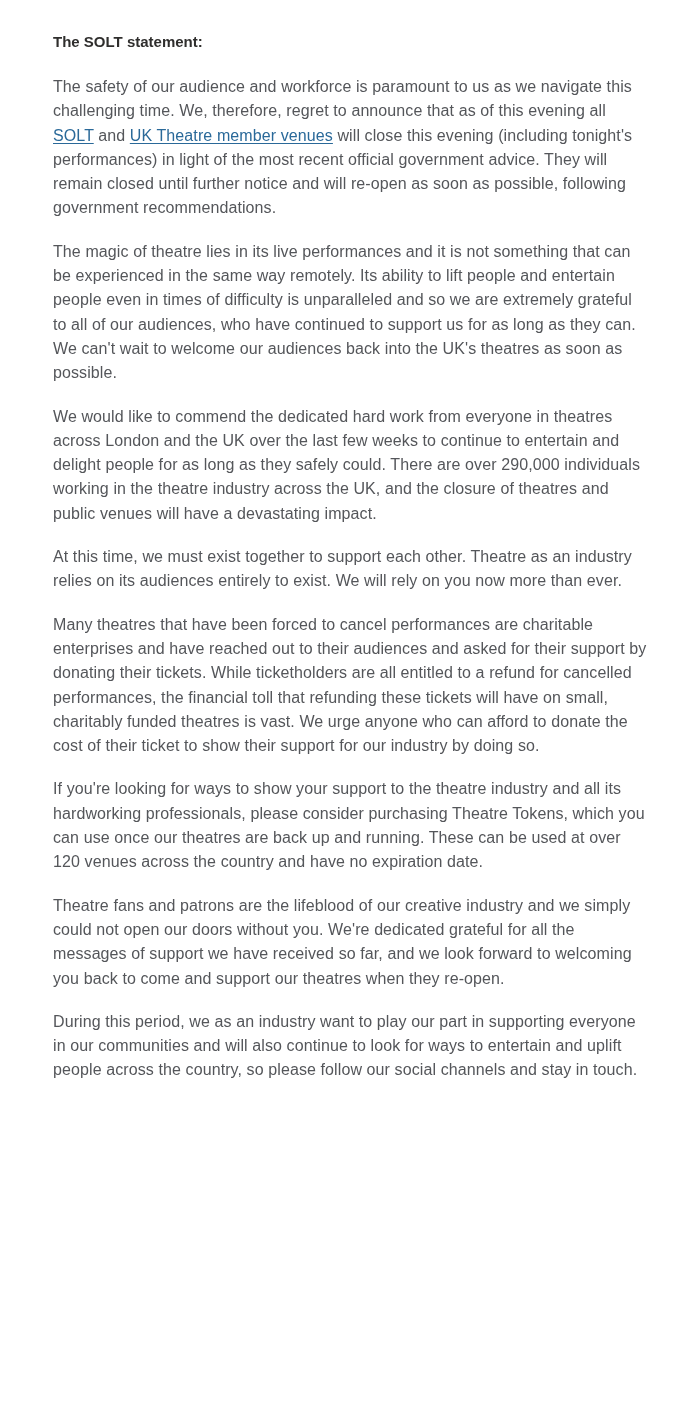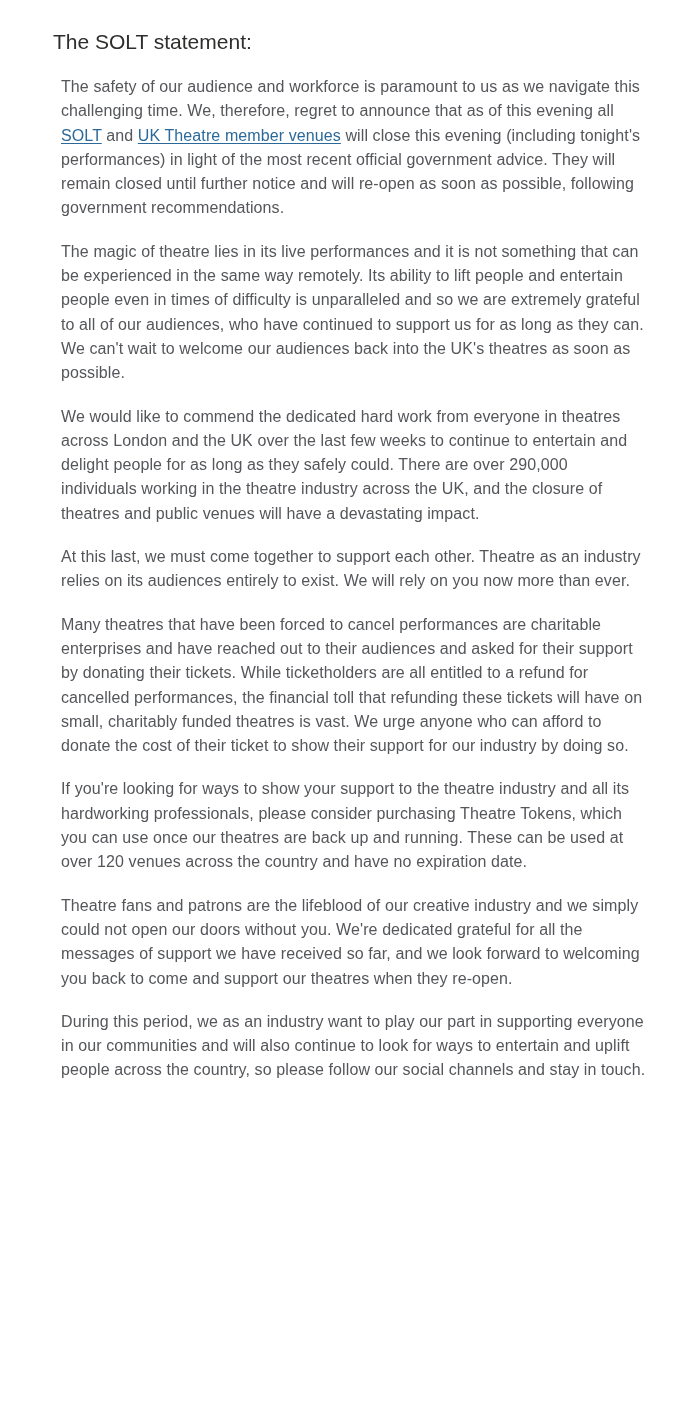--- a/index.html
+++ b/index.html
@@ -20,50 +20,50 @@
     font-family: "Liberation Sans", sans-serif;
   }
   .article {
     padding: 30px 40px 30px 53px;
     width: 100%;
   }
   .article-inner {
     max-width: 594px;
   }
   .statement-heading {
-    font-size: 21px;
+    font-size: 15px;
     line-height: 24px;
-    font-weight: 400;
+    font-weight: 700;
     color: var(--heading-text);
     margin: 0 0 21px 0;
   }
   .para {
     font-size: 16px;
     line-height: 24.3px;
     letter-spacing: 0.1px;
     color: var(--body-text);
-    margin: 0 0 19px 8px;
+    margin: 0 0 19px 0;
   }
   .para:last-child { margin-bottom: 0; }
   .para a {
     color: var(--link);
     text-decoration: underline;
     text-underline-offset: 2px;
   }
 </style>
 </head>
 <body>
 
 <div class="article">
   <div class="article-inner">
     <h2 class="statement-heading">The SOLT statement:</h2>
     <div>
         <p class="para"><span>The safety of our audience and workforce is paramount to us as we navigate this challenging time. We, therefore, regret to announce that as of this evening all </span><a href="#">SOLT</a><span> and </span><a href="#">UK Theatre member venues</a><span> will close this evening (including tonight's performances) in light of the most recent official government advice. They will remain closed until further notice and will re-open as soon as possible, following government recommendations.</span></p>
         <p class="para"><span>The magic of theatre lies in its live performances and it is not something that can be experienced in the same way remotely. Its ability to lift people and entertain people even in times of difficulty is unparalleled and so we are extremely grateful to all of our audiences, who have continued to support us for as long as they can. We can't wait to welcome our audiences back into the UK's theatres as soon as possible.</span></p>
         <p class="para"><span>We would like to commend the dedicated hard work from everyone in theatres across London and the UK over the last few weeks to continue to entertain and delight people for as long as they safely could. There are over 290,000 individuals working in the theatre industry across the UK, and the closure of theatres and public venues will have a devastating impact.</span></p>
-        <p class="para"><span>At this last, we must come together to support each other. Theatre as an industry relies on its audiences entirely to exist. We will rely on you now more than ever.</span></p>
+        <p class="para"><span>At this time, we must exist together to support each other. Theatre as an industry relies on its audiences entirely to exist. We will rely on you now more than ever.</span></p>
         <p class="para"><span>Many theatres that have been forced to cancel performances are charitable enterprises and have reached out to their audiences and asked for their support by donating their tickets. While ticketholders are all entitled to a refund for cancelled performances, the financial toll that refunding these tickets will have on small, charitably funded theatres is vast. We urge anyone who can afford to donate the cost of their ticket to show their support for our industry by doing so.</span></p>
         <p class="para"><span>If you're looking for ways to show your support to the theatre industry and all its hardworking professionals, please consider purchasing Theatre Tokens, which you can use once our theatres are back up and running. These can be used at over 120 venues across the country and have no expiration date.</span></p>
         <p class="para"><span>Theatre fans and patrons are the lifeblood of our creative industry and we simply could not open our doors without you. We're dedicated grateful for all the messages of support we have received so far, and we look forward to welcoming you back to come and support our theatres when they re-open.</span></p>
         <p class="para"><span>During this period, we as an industry want to play our part in supporting everyone in our communities and will also continue to look for ways to entertain and uplift people across the country, so please follow our social channels and stay in touch.</span></p>
       </div>
   </div>
 </div>
 
 </body></html>

